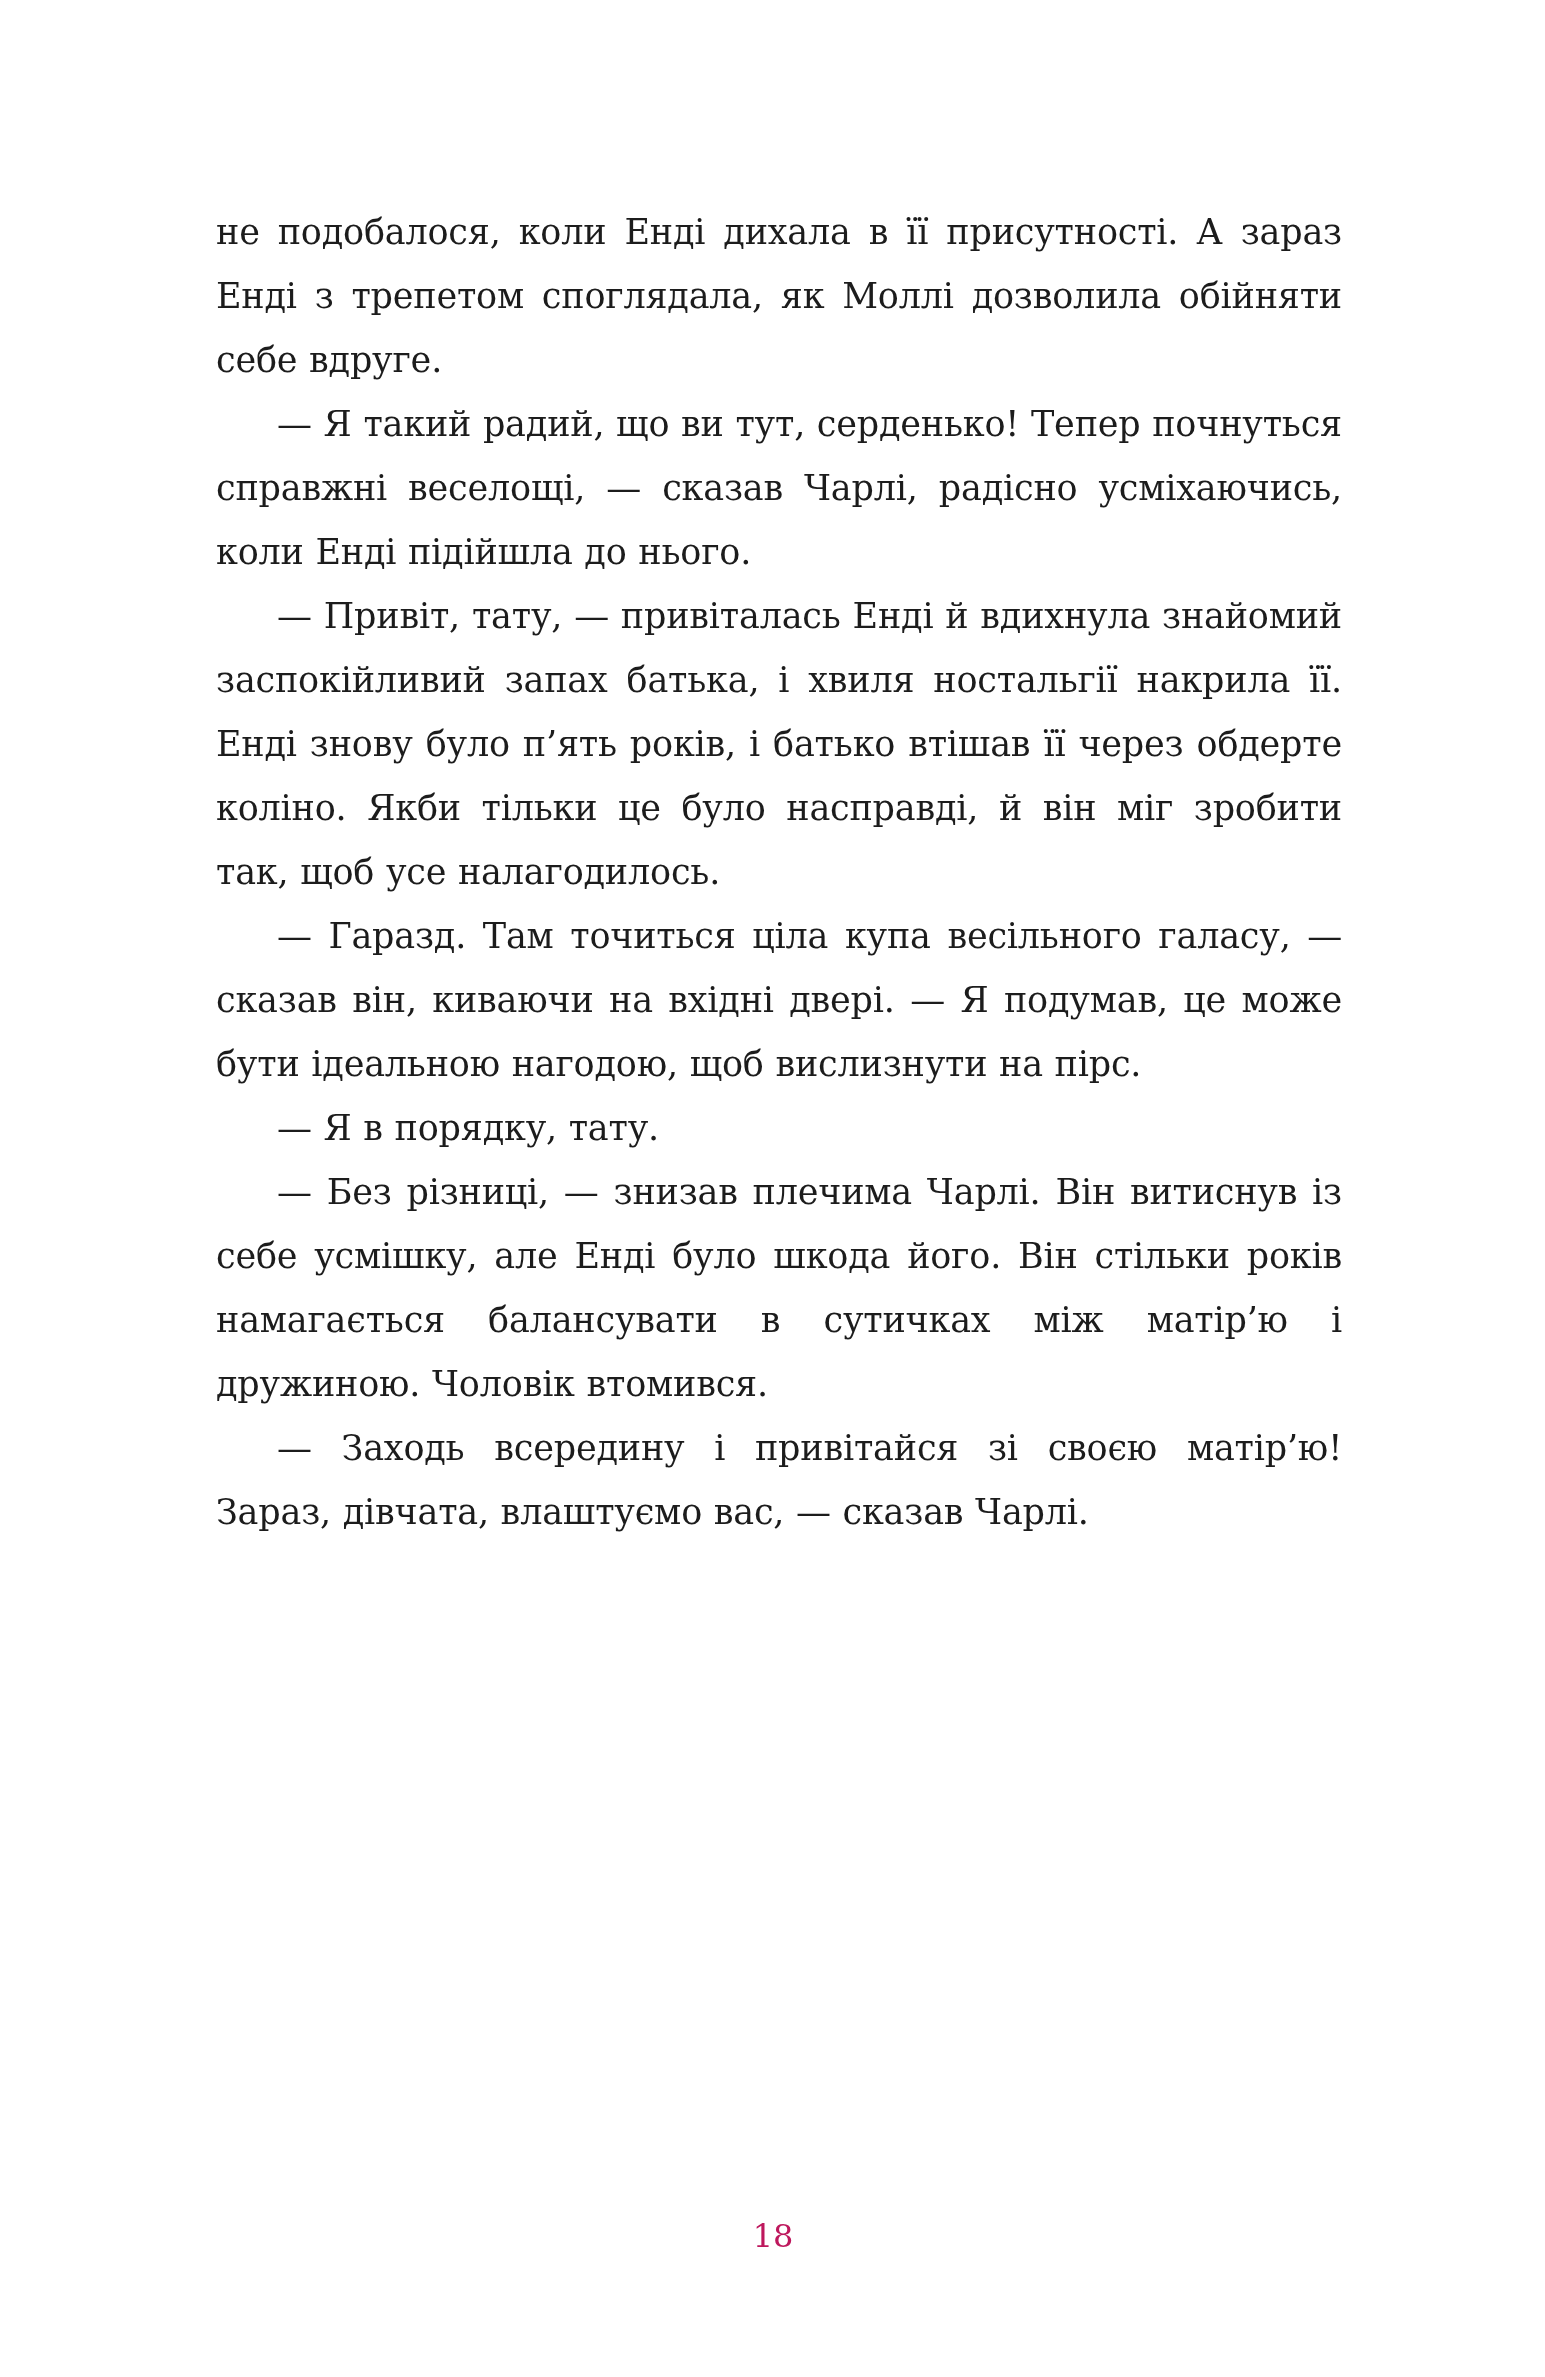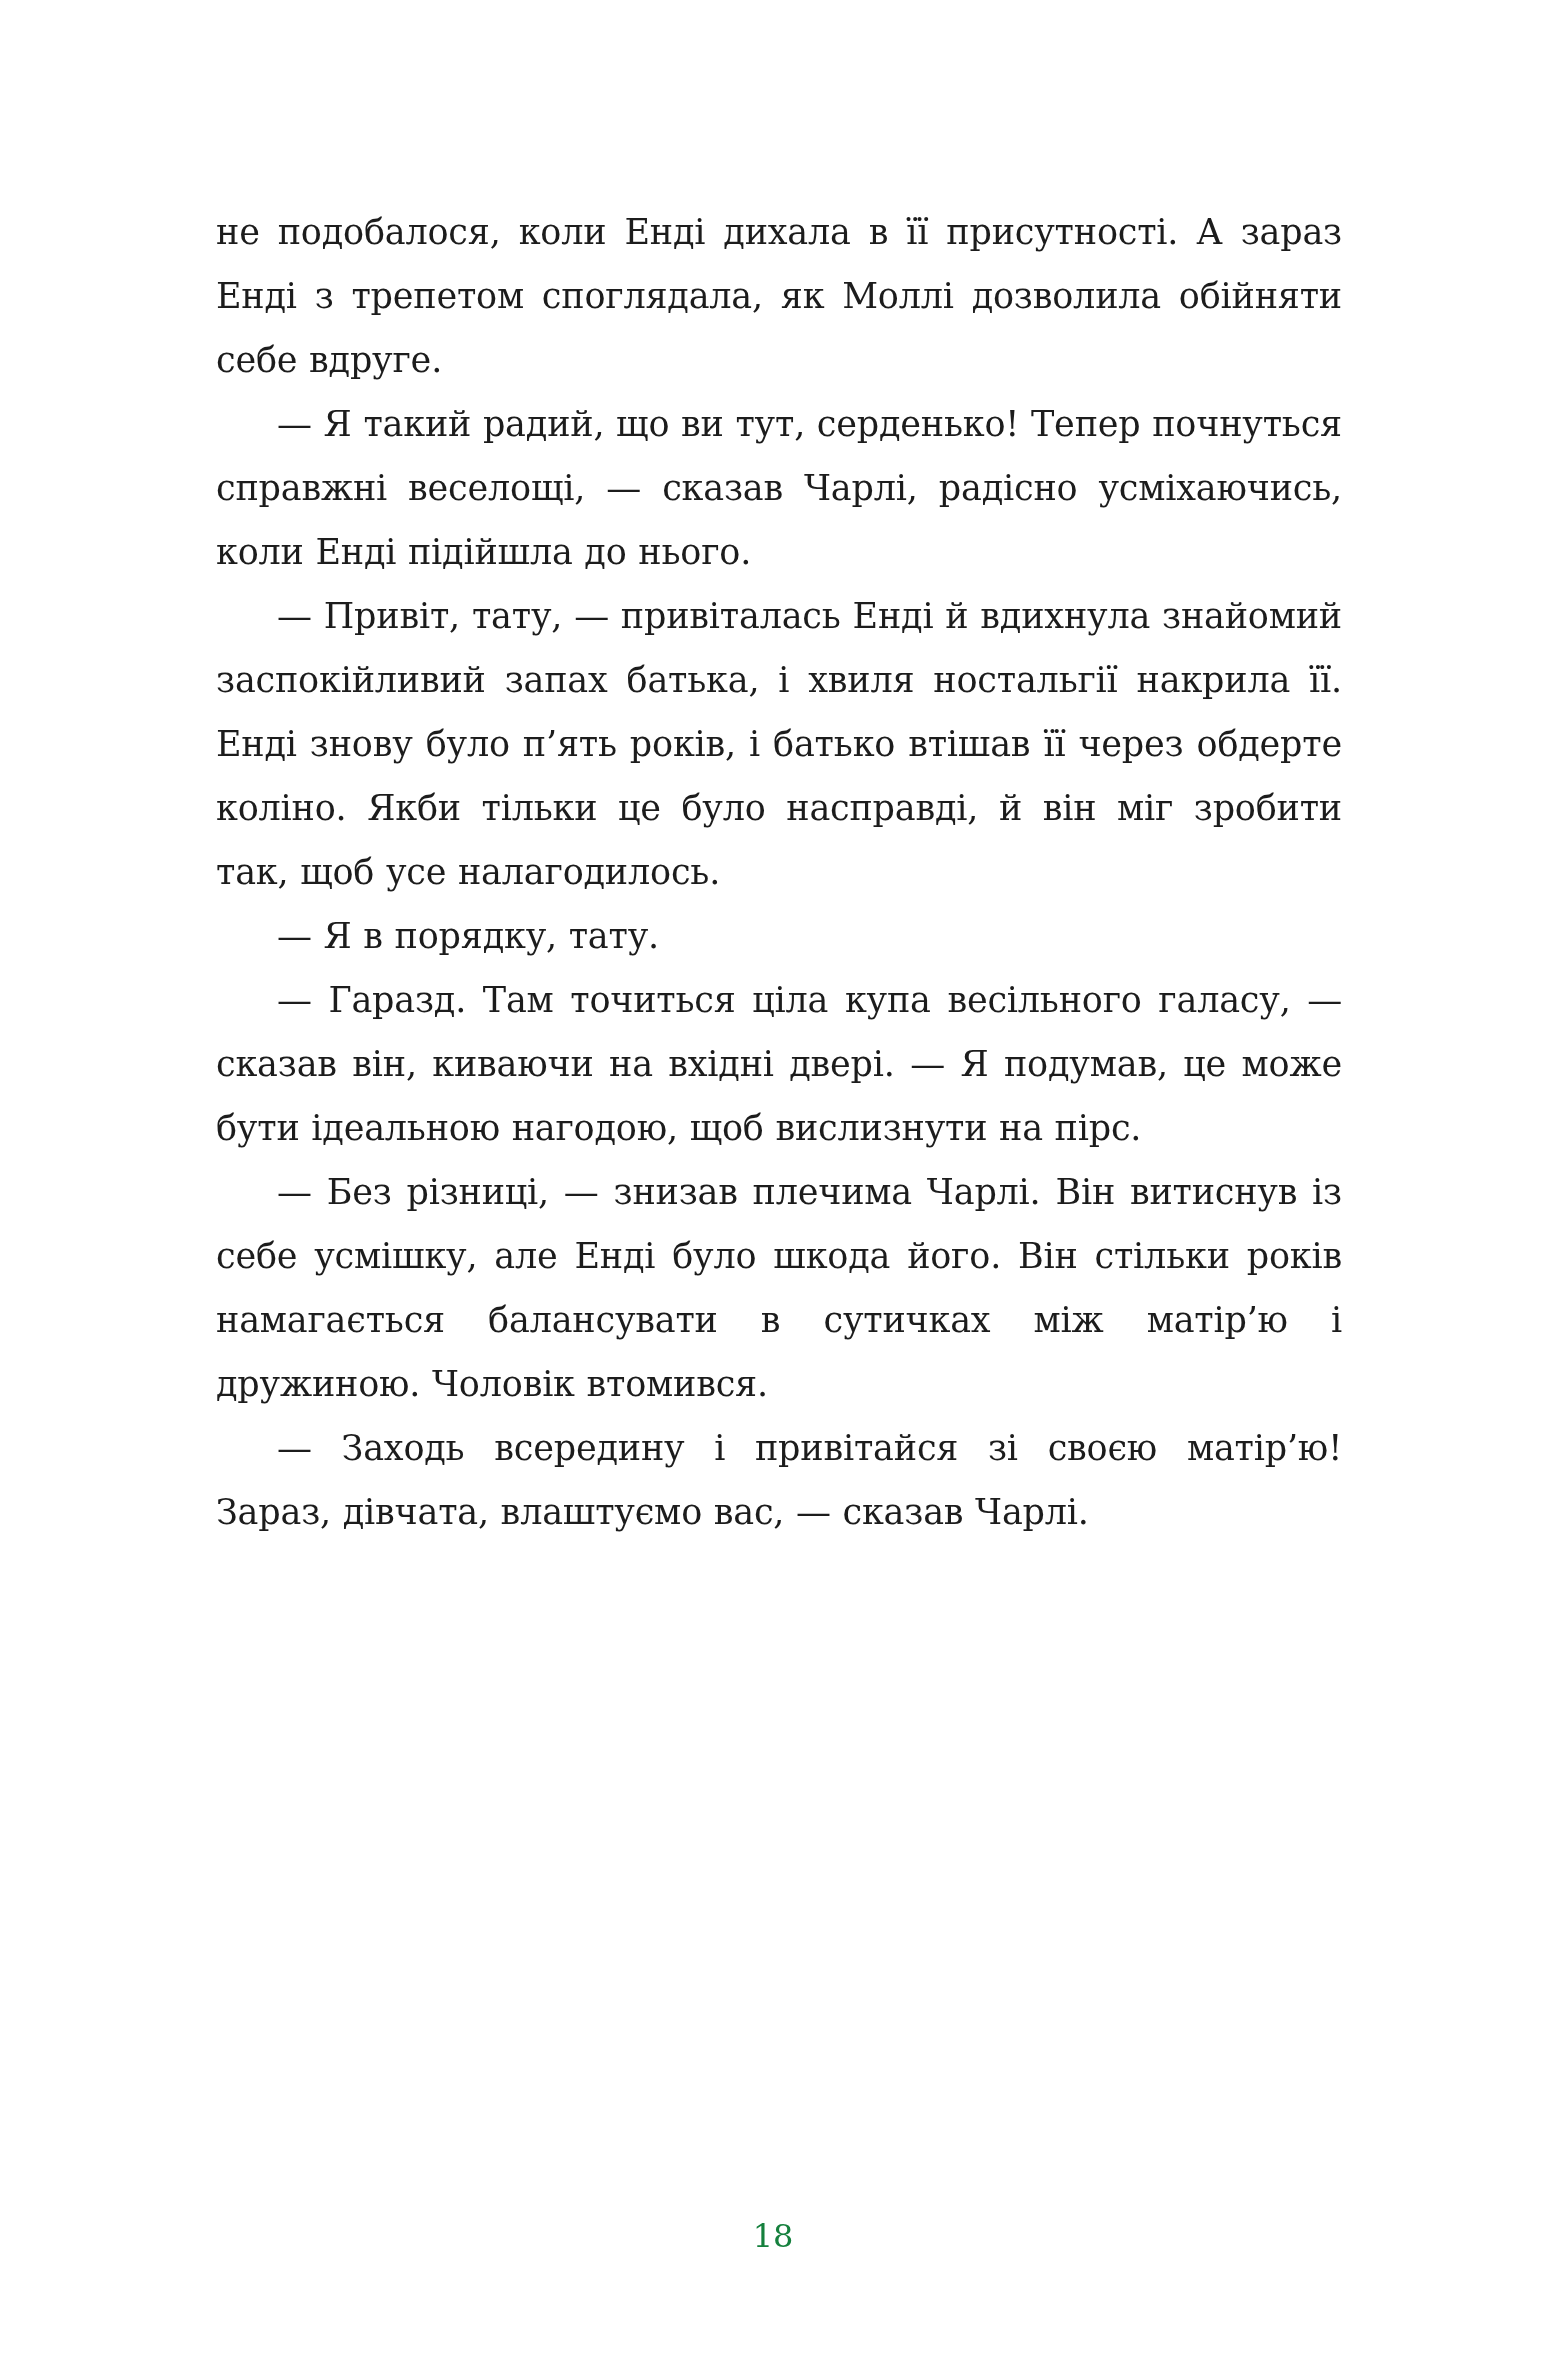--- a/index.html
+++ b/index.html
@@ -35,30 +35,30 @@
     text-indent: 61px;
   }
   .page-number {
     position: absolute;
     left: 0;
     width: 1546px;
     top: 2216px;
     text-align: center;
     font-size: 32px;
     line-height: 40px;
-    color: #15803d;
+    color: #be185d;
   }
 </style>
 </head>
 <body>
 
 <div class="page">
   <p class="para">не подобалося, коли Енді дихала в її присутності. А зараз Енді з трепетом споглядала, як Моллі дозволила обійняти себе вдруге.</p>
   <p class="para indent">— Я такий радий, що ви тут, серденько! Тепер почнуться справжні веселощі, — сказав Чарлі, радісно усміхаючись, коли Енді підійшла до нього.</p>
   <p class="para indent">— Привіт, тату, — привіталась Енді й вдихнула знайомий заспокійливий запах батька, і хвиля ностальгії накрила її. Енді знову було п’ять років, і батько втішав її через обдерте коліно. Якби тільки це було насправді, й він міг зробити так, щоб усе налагодилось.</p>
+  <p class="para indent">— Гаразд. Там точиться ціла купа весільного галасу, — сказав він, киваючи на вхідні двері. — Я подумав, це може бути ідеальною нагодою, щоб вислизнути на пірс.</p>
   <p class="para indent">— Я в порядку, тату.</p>
-  <p class="para indent">— Гаразд. Там точиться ціла купа весільного галасу, — сказав він, киваючи на вхідні двері. — Я подумав, це може бути ідеальною нагодою, щоб вислизнути на пірс.</p>
   <p class="para indent">— Без різниці, — знизав плечима Чарлі. Він витиснув із себе усмішку, але Енді було шкода його. Він стільки років намагається балансувати в сутичках між матір’ю і дружиною. Чоловік втомився.</p>
   <p class="para indent">— Заходь всередину і привітайся зі своєю матір’ю! Зараз, дівчата, влаштуємо вас, — сказав Чарлі.</p>
 </div>
 
 <div class="page-number">18</div>
 
 
 </body></html>

